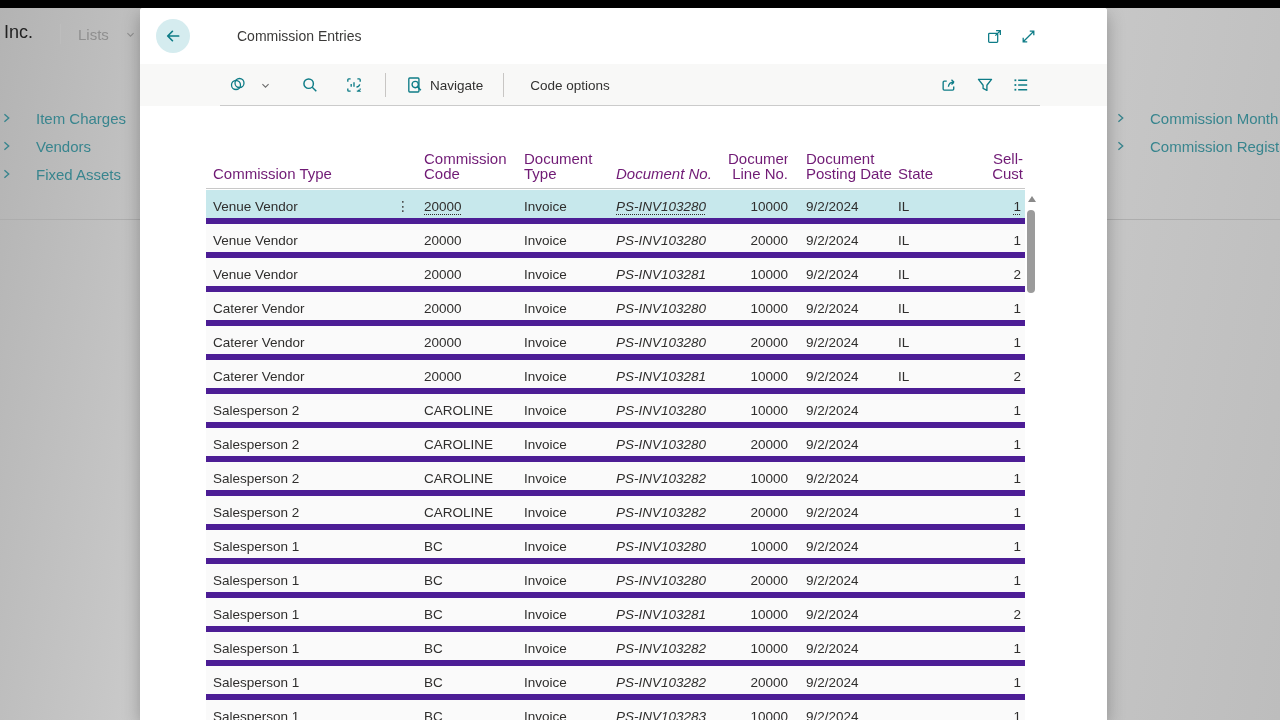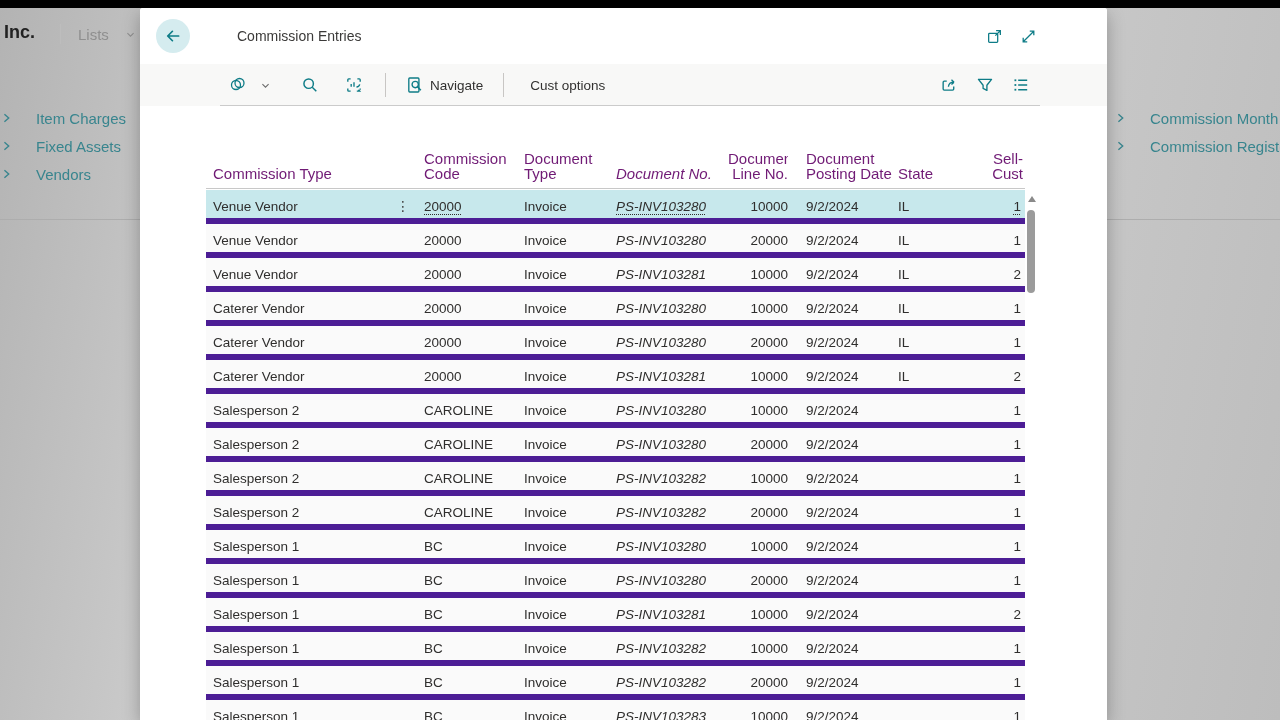--- a/index.html
+++ b/index.html
@@ -6,21 +6,21 @@
   html,body { width:1280px; height:720px; overflow:hidden; }
   body {
     font-family:"Liberation Sans","DejaVu Sans",sans-serif;
     background:linear-gradient(100deg,#b3b3b3 0%,#d8d8d8 30%,#d2d2d2 55%,#bdbdbd 100%);
     color:#323130;
     position:relative;
   }
   .topbar { position:absolute; left:0; top:0; width:1280px; height:8px; background:#000; z-index:30; }
 
   
-  .bg-company { position:absolute; left:4px; top:22px; font-size:18px; font-weight:bold; color:#222; }
+  .bg-company { position:absolute; left:4px; top:22px; font-size:18px; font-weight:normal; color:#222; }
   .bg-vdiv { position:absolute; left:60px; top:24px; width:1px; height:20px; background:#bdbdbd; }
   .bg-lists { position:absolute; left:78px; top:26px; font-size:15px; color:#8f8f8f; display:flex; align-items:center; gap:16px; }
   .bg-links { position:absolute; top:104px; }
   .bg-links.left { left:2px; width:138px; }
   .bg-links.right { left:1116px; width:164px; overflow:hidden; }
   .bg-link { display:flex; align-items:center; gap:24px; height:28px; font-size:15px; color:#38858e; white-space:nowrap; }
   .bg-hdiv { position:absolute; top:219px; height:1px; background:#adadad; }
   .bg-hdiv.left { left:0; width:140px; }
   .bg-hdiv.right { left:1107px; width:173px; }
 
@@ -94,29 +94,29 @@
         </svg>
       </span>
     <span>Item Charges</span>
   </div>
   <div class="bg-link">
     <span>
         <svg width="10" height="12" viewBox="0 0 10 14">
           <path d="M2 2.5l5 4.5-5 4.5" fill="none" stroke="#38858e" stroke-width="1.6"></path>
         </svg>
       </span>
-    <span>Fixed Assets</span>
+    <span>Vendors</span>
   </div>
   <div class="bg-link">
     <span>
         <svg width="10" height="12" viewBox="0 0 10 14">
           <path d="M2 2.5l5 4.5-5 4.5" fill="none" stroke="#38858e" stroke-width="1.6"></path>
         </svg>
       </span>
-    <span>Vendors</span>
+    <span>Fixed Assets</span>
   </div>
 </div>
 
 <div class="bg-links right">
   <div class="bg-link">
     <span>
         <svg width="10" height="12" viewBox="0 0 10 14">
           <path d="M2 2.5l5 4.5-5 4.5" fill="none" stroke="#38858e" stroke-width="1.6"></path>
         </svg>
       </span>
@@ -190,21 +190,21 @@
         <span class="tb-icon" style="padding:0">
           <svg width="18" height="18" viewBox="0 0 16 16">
               <rect x="2.5" y="1.8" width="9" height="12.4" rx="0.8" fill="none" stroke="currentColor" stroke-width="1.2"></rect>
               <circle cx="8.2" cy="7.6" r="2.8" fill="#f8f8f7" stroke="currentColor" stroke-width="1.2"></circle>
               <path d="M10.2 9.6l3 3" stroke="currentColor" stroke-width="1.3"></path>
             </svg>
         </span>
         <span class="tb-label">Navigate</span>
       </span>
       <span class="tb-sep"></span>
-      <span class="tb-label" style="margin-left:12px">Cust options</span>
+      <span class="tb-label" style="margin-left:12px">Code options</span>
     </div>
     <div class="tb-right">
       <span>
         <svg width="18" height="18" viewBox="0 0 16 16">
             <path d="M6 4.5H3.8a1 1 0 0 0-1 1v6a1 1 0 0 0 1 1h7.4a1 1 0 0 0 1-1V9.3" fill="none" stroke="currentColor" stroke-width="1.2"></path>
             <path d="M7.5 9.5c.2-2.6 2-4 5-4M12.5 5.5L10.2 3.4M12.5 5.5l-2.3 2.1" fill="none" stroke="currentColor" stroke-width="1.2"></path>
           </svg>
       </span>
       <span>
         <svg width="18" height="18" viewBox="0 0 16 16">

